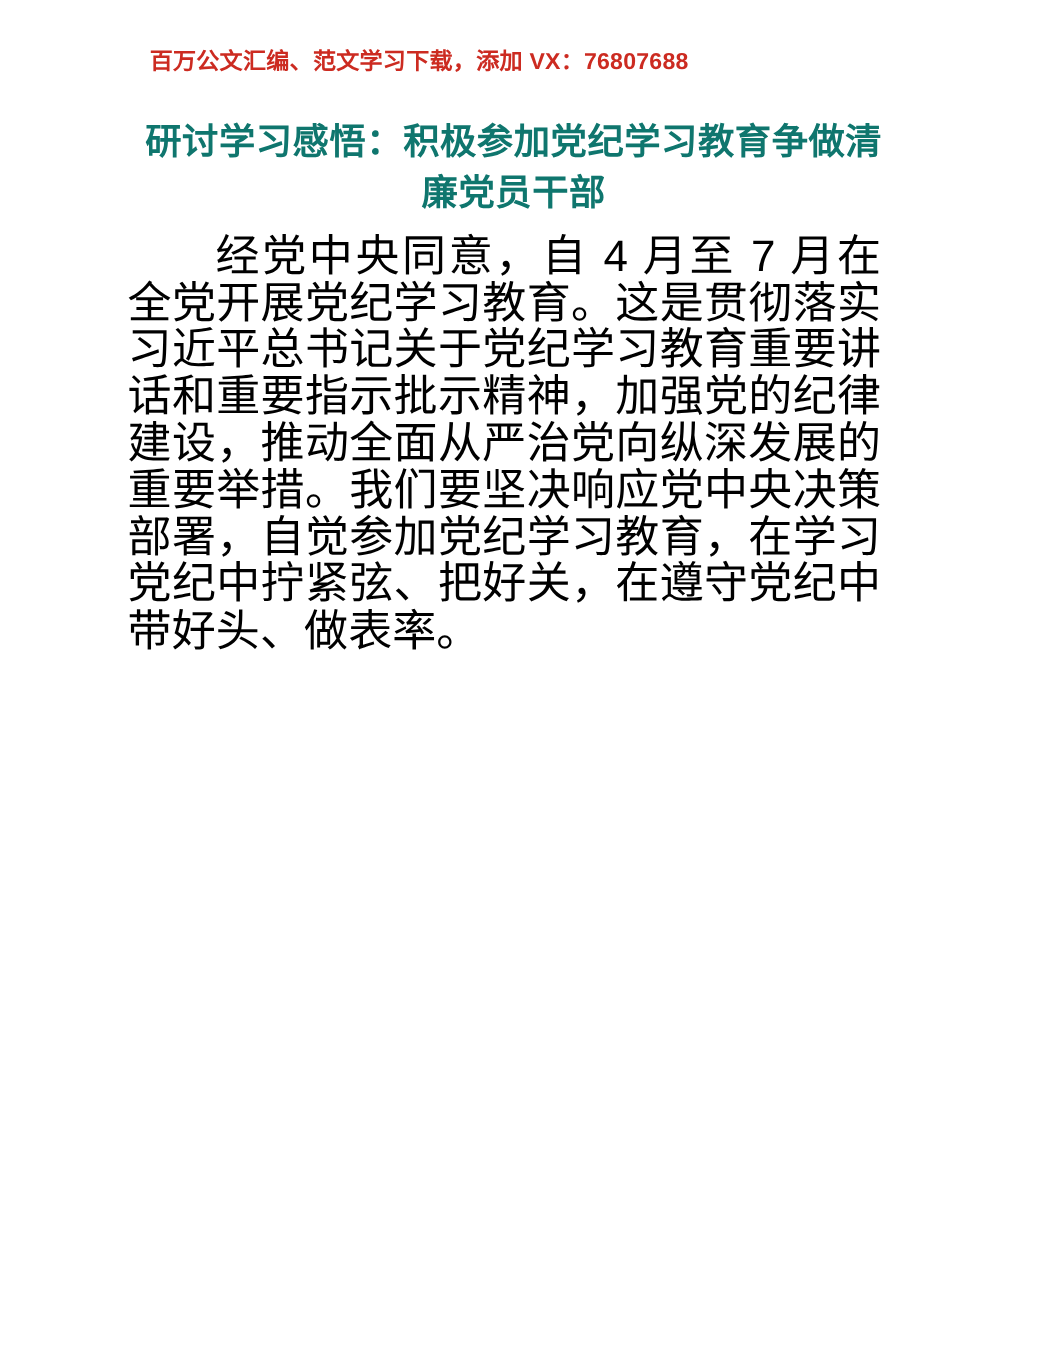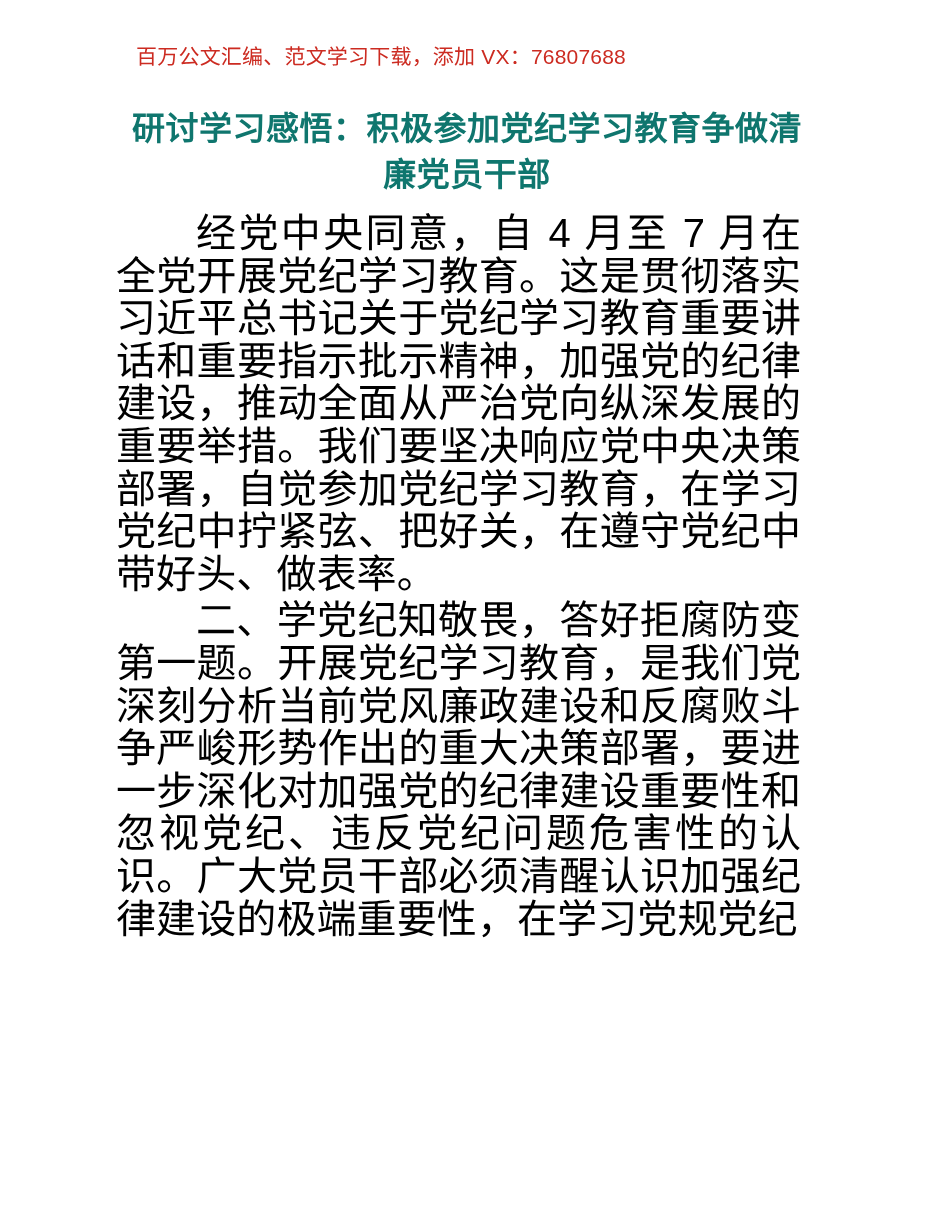--- a/index.html
+++ b/index.html
@@ -26,21 +26,21 @@
 
   
   .promo-header {
     position: absolute;
     top: 44px;
     left: 0;
     width: 762px;
     text-align: center;
     color: #cc2b21;
     font-size: 21px;
-    font-weight: 400;
+    font-weight: 700;
     letter-spacing: 0.2px;
     line-height: 1.25;
     white-space: nowrap;
   }
 
   
   .doc {
     position: absolute;
     top: 106px;
     left: 116px;
@@ -80,17 +80,16 @@
 
   <div class="promo-header">百万公文汇编、范文学习下载，添加 VX：76807688</div>
 
   <div class="doc">
 
     <h1 class="doc-title">研讨学习感悟：积极参加党纪学习教育争做清廉党员干部</h1>
 
     <p class="doc-para">经党中央同意，自 4 月至 7 月在全党开展党纪学习教育。这是贯彻落实习近平总书记关于党纪学习教育重要讲话和重要指示批示精神，加强党的纪律建设，推动全面从严治党向纵深发展的重要举措。我们要坚决响应党中央决策部署，自觉参加党纪学习教育，在学习党纪中拧紧弦、把好关，在遵守党纪中带好头、做表率。</p>
 
 
-    <p class="doc-para">二、学党纪知敬畏，答好拒腐防变第一题。开展党纪学习教育，是我们党深刻分析当前党风廉政建设和反腐败斗争严峻形势作出的重大决策部署，要进一步深化对加强党的纪律建设重要性和忽视党纪、违反党纪问题危害性的认识。广大党员干部必须清醒认识加强纪律建设的极端重要性，在学习党规党纪</p>
 
   </div>
 
 </div>
 
 </body></html>

